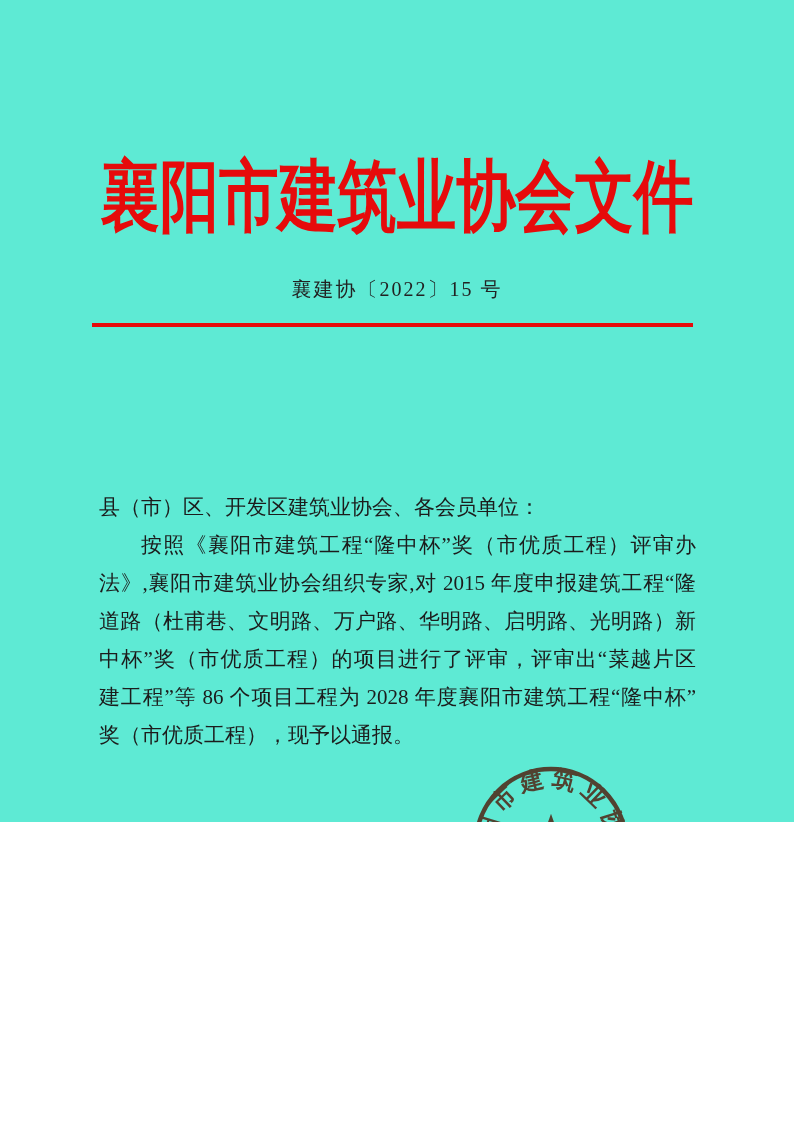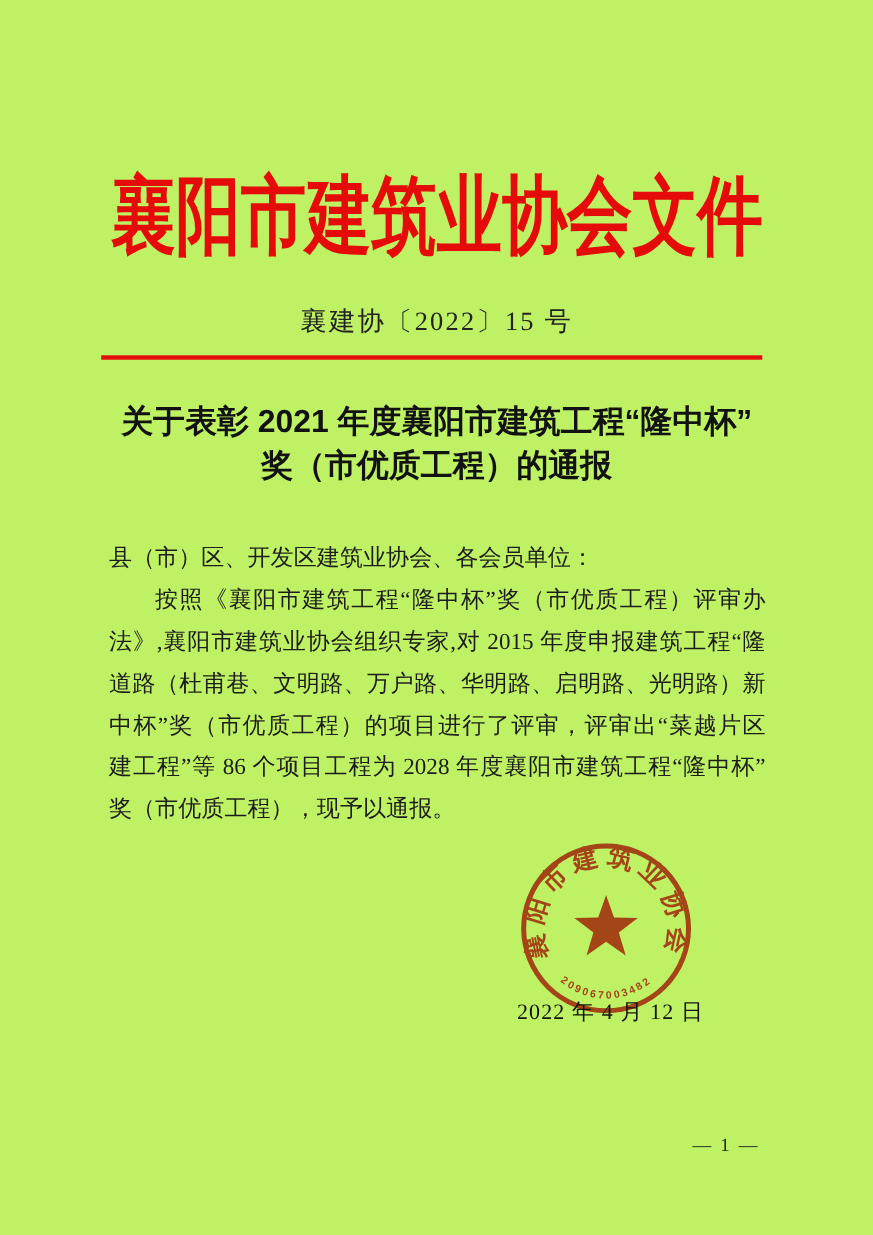--- a/index.html
+++ b/index.html
@@ -1,20 +1,20 @@
 <!DOCTYPE html>
 <html><head>
 <meta charset="utf-8">
 <style>
   html,body{margin:0;padding:0;background:#ffffff;}
   .page{
     position:relative;
-    width:794px;height:1123px;
+    width:794px;height:822px;
     margin:0 auto;
-    background:#bef264;
+    background:#5eead4;
     overflow:hidden;
     font-family:"Liberation Serif", serif;
     color:#1a1a1a;
   }
   
   .org-title-wrap{
     position:absolute;top:156px;left:0;width:100%;
     text-align:center;white-space:nowrap;
   }
   .org-title{
@@ -25,21 +25,21 @@
     line-height:1.05;
     color:#e60b0b;
     letter-spacing:0px;
     transform:scaleX(0.76);
     transform-origin:50% 50%;
   }
   
   .doc-number{
     position:absolute;top:276px;left:0;width:100%;
     text-align:center;
-    font-size:24px;
+    font-size:20px;
     letter-spacing:2px;
     color:#222222;
   }
   
   .red-line{
     position:absolute;top:323px;left:92px;
     width:601px;height:4px;
     background:#e60b0b;
   }
   
@@ -114,24 +114,20 @@
 <div class="page">
 
   <div class="org-title-wrap">
     <span class="org-title">襄阳市建筑业协会文件</span>
   </div>
 
   <div class="doc-number">襄建协〔2022〕15 号</div>
 
   <div class="red-line"></div>
 
-  <div class="doc-title">
-    <div>关于表彰 2021 年度襄阳市建筑工程“隆中杯”</div>
-    <div>奖（市优质工程）的通报</div>
-  </div>
 
   <div class="body-text" id="body-text">
       <div class="body-line">县（市）区、开发区建筑业协会、各会员单位：</div>
       <div class="body-line flush indent">按照《襄阳市建筑工程“隆中杯”奖（市优质工程）评审办</div>
       <div class="body-line flush">法》,襄阳市建筑业协会组织专家,对 2015 年度申报建筑工程“隆</div>
       <div class="body-line flush">道路（杜甫巷、文明路、万户路、华明路、启明路、光明路）新</div>
       <div class="body-line flush">中杯”奖（市优质工程）的项目进行了评审，评审出“菜越片区</div>
       <div class="body-line flush">建工程”等 86 个项目工程为 2028 年度襄阳市建筑工程“隆中杯”</div>
       <div class="body-line">奖（市优质工程），现予以通报。</div>
     </div>

